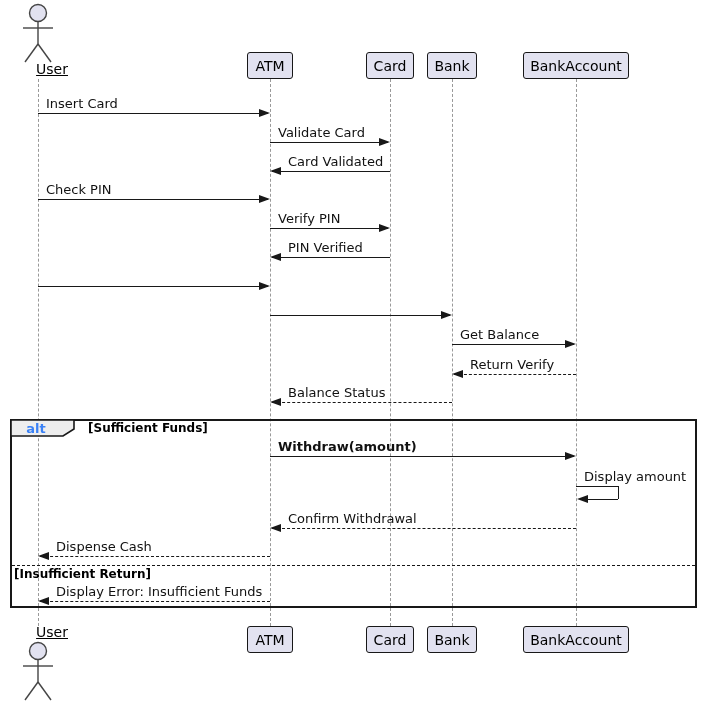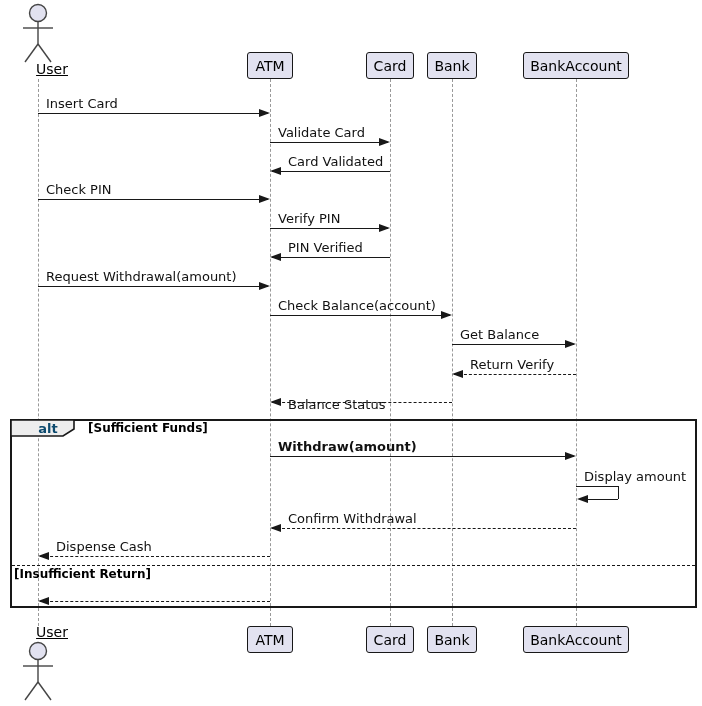--- a/index.html
+++ b/index.html
@@ -30,22 +30,22 @@
   .msg-label{
     position:absolute;font-size:13px;line-height:15px;color:#111;
     white-space:nowrap;z-index:5;
   }
   .frame{
     position:absolute;border:2px solid #181818;background:transparent;
     box-sizing:border-box;z-index:2;
   }
   .frame-tab{position:absolute;z-index:3;line-height:0;}
   .frame-op{
-    position:absolute;font-size:13px;font-weight:bold;color:#0c4a6e;z-index:4;
-    text-align:center;line-height:15px;padding-left:12px;
+    position:absolute;font-size:13px;font-weight:bold;color:#3b82f6;z-index:4;
+    text-align:center;line-height:15px;
   }
   .guard{
     position:absolute;font-size:12px;font-weight:bold;color:#000;z-index:4;
     white-space:nowrap;line-height:14px;
   }
   .divider{position:absolute;height:0;border-top:1px dashed #181818;z-index:3;}
 </style>
 </head>
 <body>
 
@@ -92,49 +92,48 @@
     <div class="head right" style="left: 259px; top: 195px;"></div>
     <div class="msg-label" style="left: 46px; top: 182px;">Check PIN</div>
     <div class="msg-line solid" style="left: 270px; top: 228px; width: 118px;"></div>
     <div class="head right" style="left: 379px; top: 224px;"></div>
     <div class="msg-label" style="left: 278px; top: 211px;">Verify PIN</div>
     <div class="msg-line solid" style="left: 272px; top: 257px; width: 118px;"></div>
     <div class="head left" style="left: 270px; top: 253px;"></div>
     <div class="msg-label" style="left: 288px; top: 240px;">PIN Verified</div>
     <div class="msg-line solid" style="left: 38px; top: 286px; width: 230px;"></div>
     <div class="head right" style="left: 259px; top: 282px;"></div>
-    <div class="msg-label" style="left: 46px; top: 269px;">Request Withdrawal(amount)</div>
     <div class="msg-line solid" style="left: 270px; top: 315px; width: 180px;"></div>
     <div class="head right" style="left: 441px; top: 311px;"></div>
-    <div class="msg-label" style="left: 278px; top: 298px;">Check Balance(account)</div>
     <div class="msg-line solid" style="left: 452px; top: 344px; width: 122px;"></div>
     <div class="head right" style="left: 565px; top: 340px;"></div>
     <div class="msg-label" style="left: 460px; top: 327px;">Get Balance</div>
     <div class="msg-line dashed" style="left: 454px; top: 374px; width: 122px;"></div>
     <div class="head left" style="left: 452px; top: 370px;"></div>
     <div class="msg-label" style="left: 470px; top: 357px;">Return Verify</div>
     <div class="msg-line dashed" style="left: 272px; top: 402px; width: 180px;"></div>
     <div class="head left" style="left: 270px; top: 398px;"></div>
-    <div class="msg-label" style="left: 288px; top: 385px; margin-top: 12px;">Balance Status</div>
+    <div class="msg-label" style="left: 288px; top: 385px;">Balance Status</div>
     <div class="msg-line solid" style="left: 270px; top: 456px; width: 304px;"></div>
     <div class="head right" style="left: 565px; top: 452px;"></div>
     <div class="msg-label" style="left: 278px; top: 439px; font-weight: bold;">Withdraw(amount)</div>
     <div class="msg-line solid" style="left: 576px; top: 486px; width: 42px;"></div>
     <div class="msg-vert" style="left: 618px; top: 486px; height: 13px;"></div>
     <div class="msg-line solid" style="left: 587px; top: 499px; width: 31px;"></div>
     <div class="head left" style="left: 577px; top: 495px;"></div>
     <div class="msg-label" style="left: 584px; top: 469px;">Display amount</div>
     <div class="msg-line dashed" style="left: 272px; top: 528px; width: 304px;"></div>
     <div class="head left" style="left: 270px; top: 524px;"></div>
     <div class="msg-label" style="left: 288px; top: 511px;">Confirm Withdrawal</div>
     <div class="msg-line dashed" style="left: 40px; top: 556px; width: 230px;"></div>
     <div class="head left" style="left: 38px; top: 552px;"></div>
     <div class="msg-label" style="left: 56px; top: 539px; text-align: center;">Dispense Cash</div>
     <div class="msg-line dashed" style="left: 40px; top: 601px; width: 230px;"></div>
     <div class="head left" style="left: 38px; top: 597px;"></div>
+    <div class="msg-label" style="left: 56px; top: 584px;">Display Error: Insufficient Funds</div>
     <div class="frame" style="left: 10px; top: 419px; width: 687px; height: 189px;"></div>
     <div class="frame-tab" style="left: 10px; top: 419px;"><svg width="66" height="18" viewBox="0 0 66 18" xmlns="http://www.w3.org/2000/svg">
         <path d="M1,1 H64 V10 L53,17 H1 Z" fill="#EEEEEE" stroke="#181818" stroke-width="1.6"></path>
       </svg></div>
     <div class="frame-op" style="left: 10px; top: 421px; width: 52px;">alt</div>
     <div class="divider" style="left: 12px; top: 565px; width: 683px;"></div>
     <div class="guard" style="left: 88px; top: 421px;">[Sufficient Funds]</div>
     <div class="guard" style="left: 14px; top: 567px;">[Insufficient Return]</div>
   </div>
 

